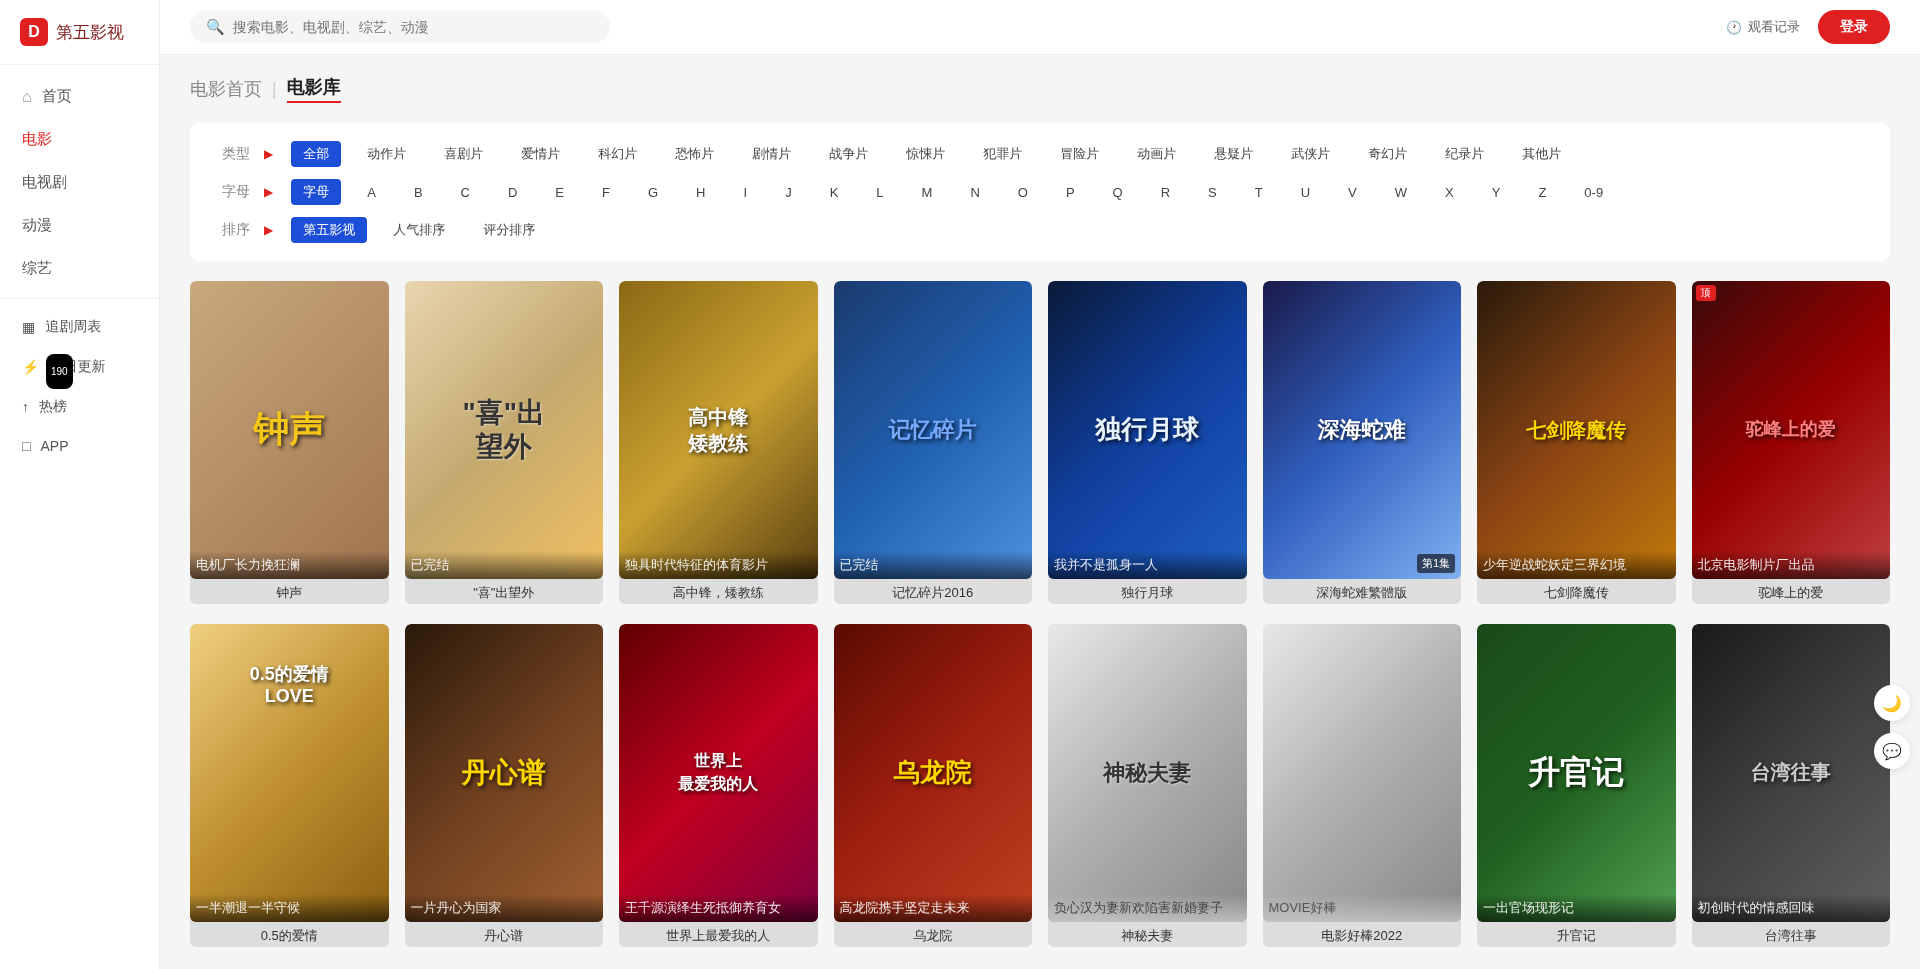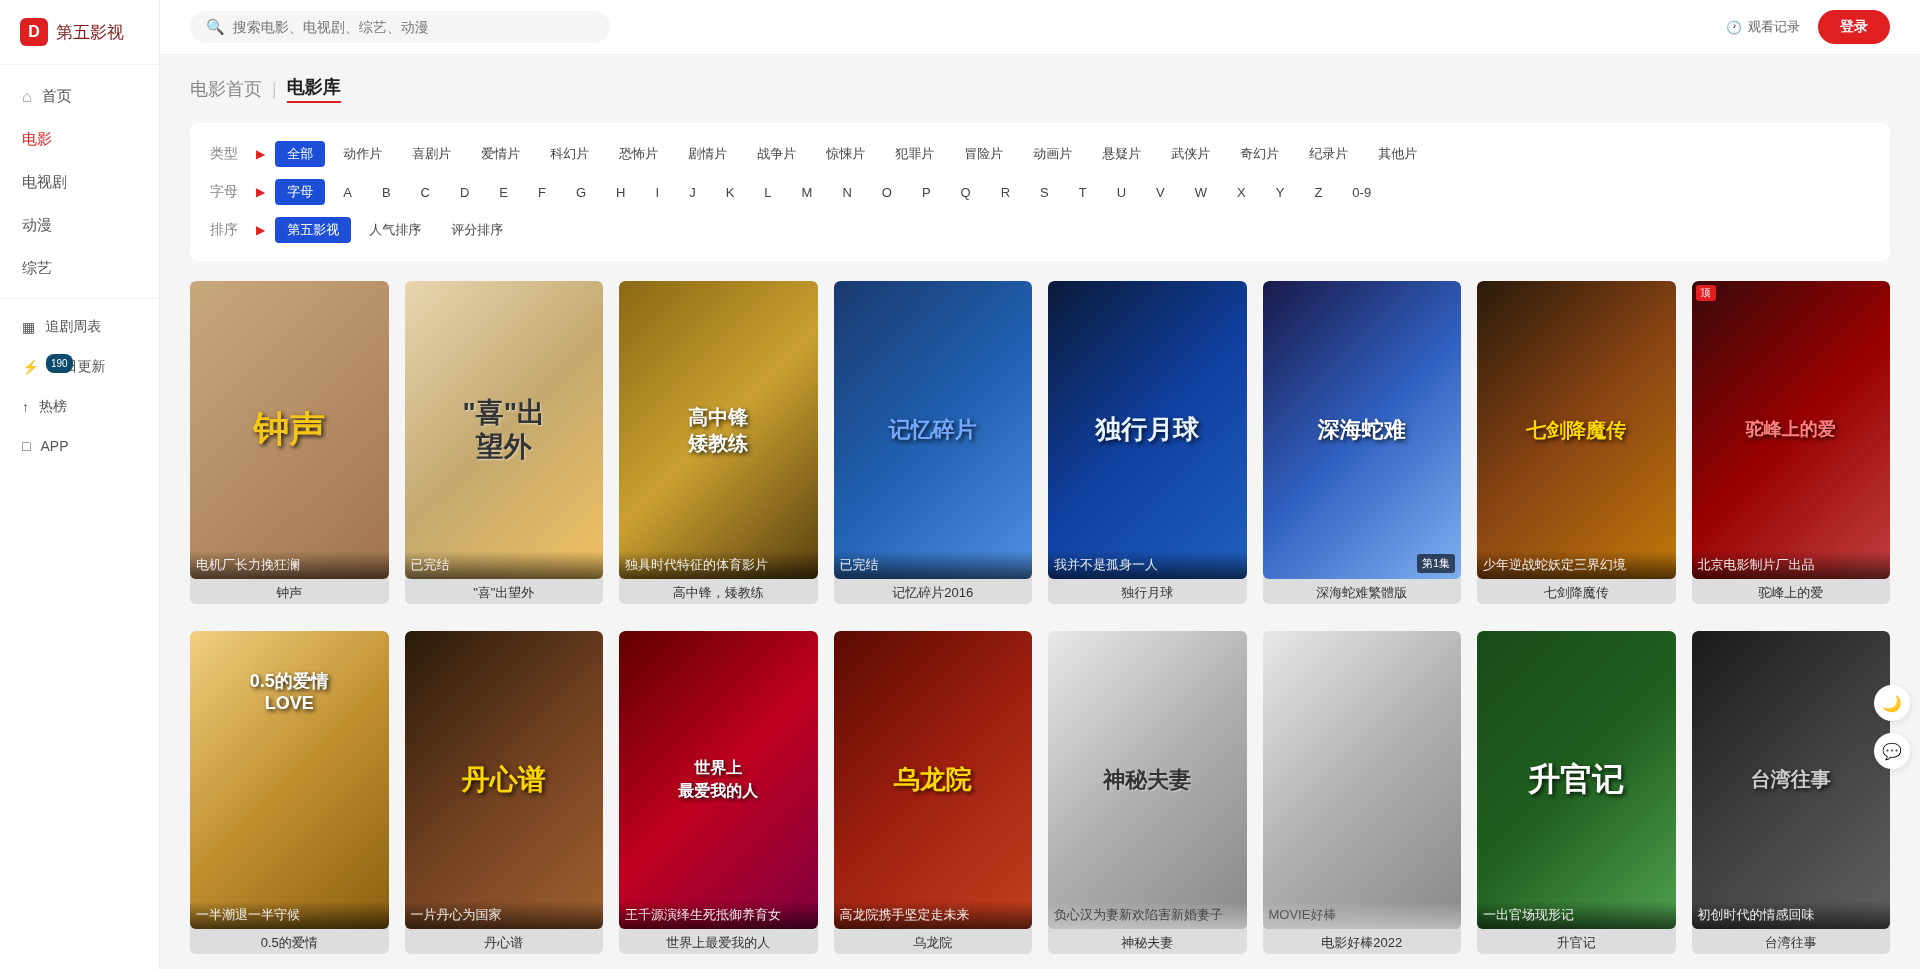--- a/index.html
+++ b/index.html
@@ -58,25 +58,25 @@
       display: flex;
       align-items: center;
       gap: 10px;
       padding: 11px 22px;
       font-size: 14px;
       color: #555;
       cursor: pointer;
       position: relative;
     }
     .badge {
-      background: #0c4a6e;
+      background: #000000;
       color: #fff;
       font-size: 10px;
       border-radius: 8px;
-      padding: 4px 5px;
+      padding: 12px 5px;
       position: absolute;
       left: 46px;
       top: 7px;
     }
 
     
     .main {
       flex: 1;
       display: flex;
       flex-direction: column;
@@ -165,23 +165,24 @@
     
     .filter-section {
       background: #fff;
       border-radius: 8px;
       padding: 12px 20px;
       margin-bottom: 20px;
     }
     .filter-row {
       display: flex;
       align-items: center;
-      gap: 6px;
+      gap: 14px;
       padding: 6px 0;
       flex-wrap: wrap;
+      text-align: right;
     }
     .filter-label {
       font-size: 14px;
       color: #888;
       width: 40px;
       flex-shrink: 0;
     }
     .filter-arrow {
       color: #e02020;
       font-size: 12px;
@@ -520,21 +521,21 @@
           <div style="position:absolute;top:0;left:0;right:0;bottom:0;display:flex;flex-direction:column;align-items:center;justify-content:center;padding:8px;">
             <div style="font-size:18px;font-weight:900;color:#ff8080;text-shadow:2px 2px 4px rgba(0,0,0,0.8);text-align:center;line-height:1.3;">驼峰上的爱</div>
           </div>
           <div class="movie-overlay-text">北京电影制片厂出品</div>
         </div>
         <div class="movie-title">驼峰上的爱</div>
       </div>
 
     </div>
 
-    <div class="movie-grid" style="margin-top:27px;">
+    <div class="movie-grid" style="margin-top:20px;">
 
       <div class="movie-card">
         <div class="movie-poster p9">
           <div style="position:absolute;top:10%;left:0;right:0;display:flex;flex-direction:column;align-items:center;padding:8px;">
             <div style="font-size:18px;font-weight:900;color:#fff;text-shadow:2px 2px 4px rgba(0,0,0,0.8);text-align:center;">0.5的爱情<br>LOVE</div>
           </div>
           <div class="movie-overlay-text">一半潮退一半守候</div>
         </div>
         <div class="movie-title">0.5的爱情</div>
       </div>

